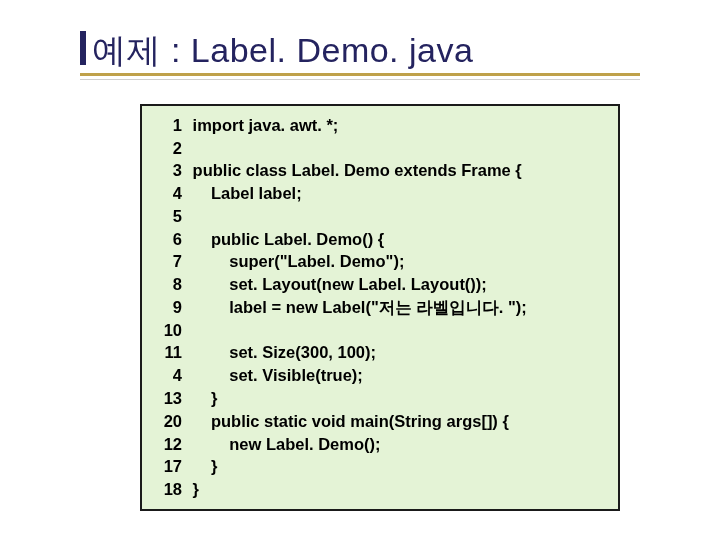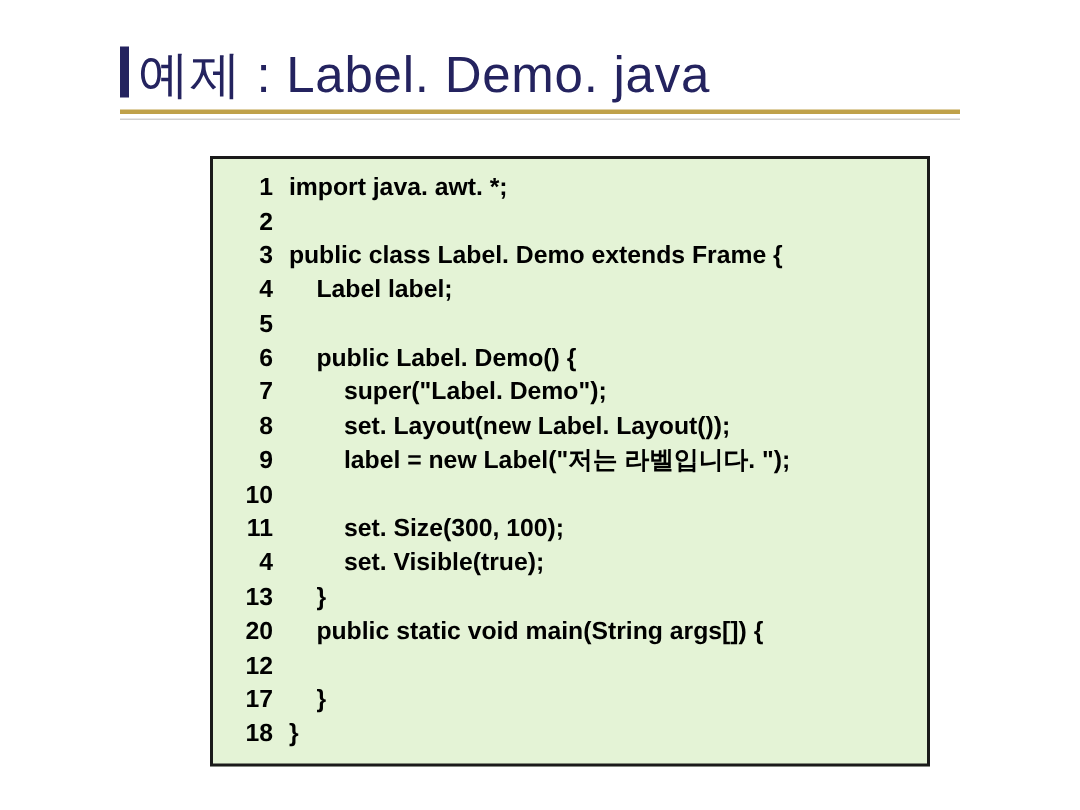--- a/index.html
+++ b/index.html
@@ -96,18 +96,18 @@
     <div class="code-line"><span class="ln">5</span><span></span></div>
     <div class="code-line"><span class="ln">6</span><span>     public Label. Demo() {</span></div>
     <div class="code-line"><span class="ln">7</span><span>         super("Label. Demo");</span></div>
     <div class="code-line"><span class="ln">8</span><span>         set. Layout(new Label. Layout());</span></div>
     <div class="code-line"><span class="ln">9</span><span>         label = new Label("저는 라벨입니다. ");</span></div>
     <div class="code-line"><span class="ln">10</span></div>
     <div class="code-line"><span class="ln">11</span><span>         set. Size(300, 100);</span></div>
     <div class="code-line"><span class="ln">4</span><span>         set. Visible(true);</span></div>
     <div class="code-line"><span class="ln">13</span><span>     }</span></div>
     <div class="code-line"><span class="ln">20</span><span>     public static void main(String args[]) {</span></div>
-    <div class="code-line"><span class="ln">12</span></div>
+    <div class="code-line"><span class="ln">12</span><span>         new Label. Demo();</span></div>
     <div class="code-line"><span class="ln">17</span><span>     }</span></div>
     <div class="code-line"><span class="ln">18</span><span> }</span></div>
   </div>
 
 </div>
 
 </body></html>

